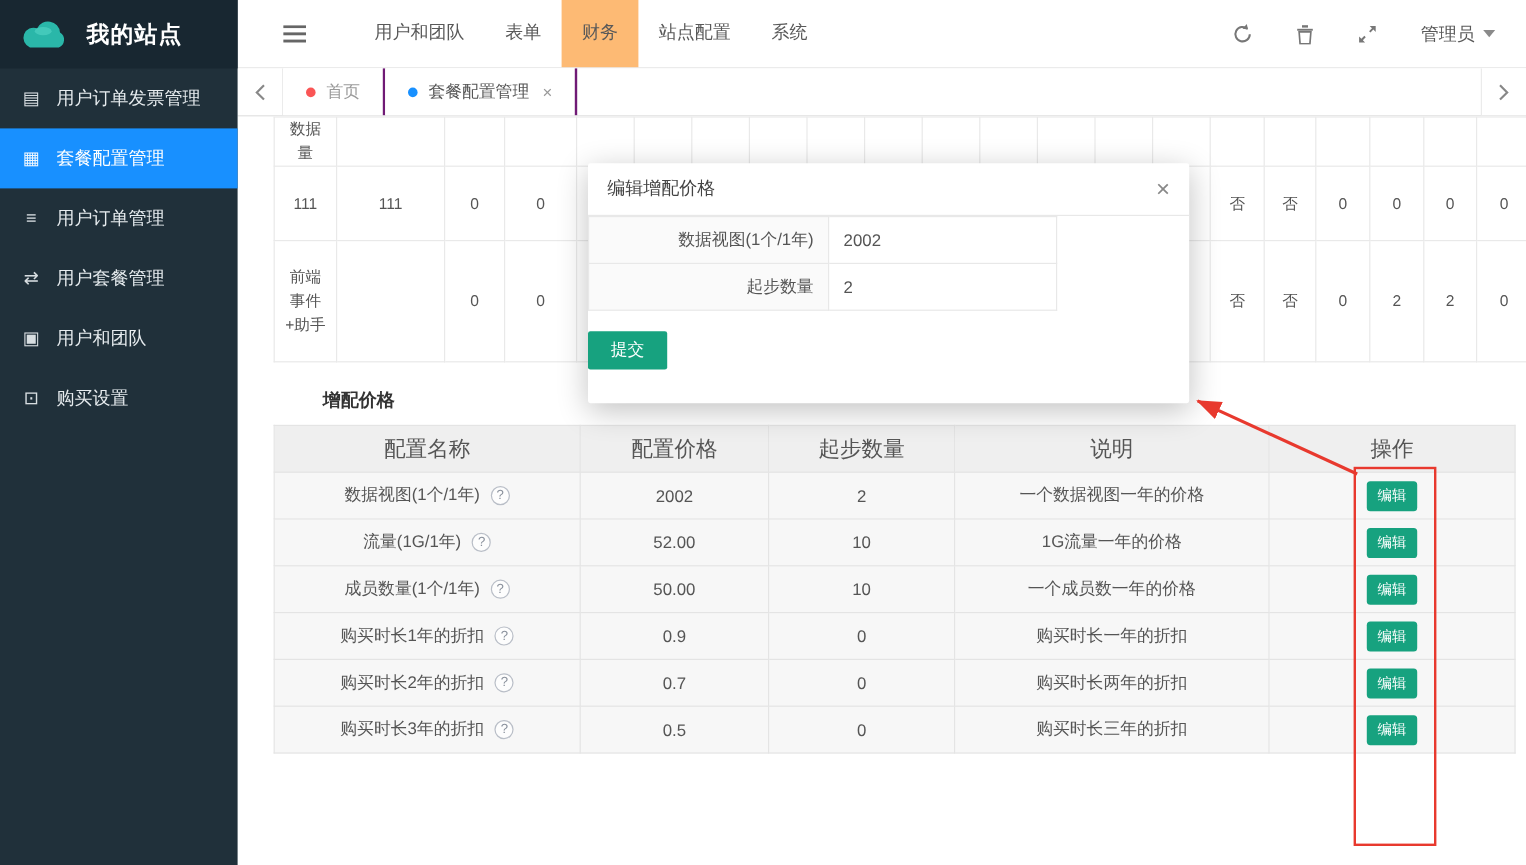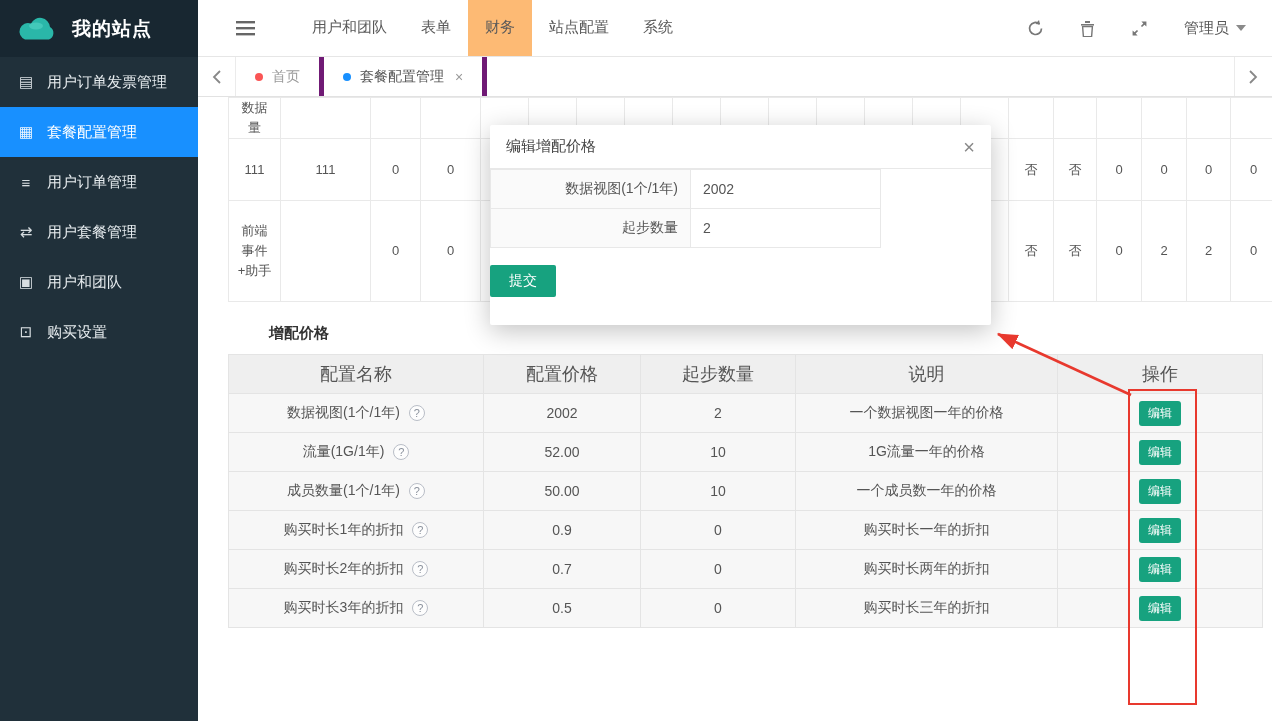--- a/index.html
+++ b/index.html
@@ -24,21 +24,21 @@
   .top-right { margin-left:auto; display:flex; align-items:center; gap:36px; margin-right:26px;justify-content:flex-end; }
   .top-icon { cursor:pointer; display:flex; align-items:center; }
   .admin { display:flex; align-items:center; gap:7px; font-size:15px; color:#595959; cursor:pointer; }
   .caret { width:0; height:0; border-left:5px solid transparent; border-right:5px solid transparent; border-top:6px solid #8a8a8a; }
 
   
   .tabbar { height:40px; background:#fff; border-bottom:1px solid #e2e2e2; display:flex; position:relative; z-index:4; }
   .tab-scroll { width:38px; display:flex; align-items:center; justify-content:center; color:#888; cursor:pointer; }
   .tab-scroll.left { border-right:1px solid #ebebeb; }
   .tab-scroll.right { position:absolute; right:0; top:0; height:39px; border-left:1px solid #ebebeb; background:#fff; }
-  .tab { display:flex; align-items:center; gap:9px; padding:0 19px; border-right:5px solid #701a75; font-size:14px; color:#9a9a9a; cursor:pointer; background:#fff; }
+  .tab { display:flex; align-items:center; gap:9px; padding:0 19px; border-right:2px solid #701a75; font-size:14px; color:#9a9a9a; cursor:pointer; background:#fff; }
   .tab.active { color:#555; }
   .dot { width:8px; height:8px; border-radius:50%; }
   .tab-close { font-size:14px; color:#999; margin-left:2px; cursor:pointer; }
 
   
   .content { position:absolute; top:97px; left:0; right:0; bottom:0; background:#fff; padding-left:30px; overflow:hidden; }
 
   
   .upper-table { border-collapse:collapse; table-layout:fixed; }
   .upper-table td { border:1px solid #e9e9e9; background:#fff; font-size:13px; color:#555; text-align:center; vertical-align:middle; padding:0 8px; word-break:break-all; line-height:1.55; }
@@ -47,21 +47,21 @@
 
   
   .price-table { border-collapse:collapse; table-layout:fixed; width:1034px; }
   .price-table th { border:1px solid #e4e4e4; background:#efefef; height:39px; font-size:18px; font-weight:normal; color:#555; }
   .price-table td { border:1px solid #e4e4e4; background:#f7f7f7; height:39px; font-size:14px; color:#555; text-align:center; vertical-align:middle; }
   .name-wrap { display:flex; align-items:center; justify-content:center; gap:9px; }
   .help { width:16px; height:16px; border:1px solid #b9bec7; border-radius:50%; color:#8a919c; font-size:11px; display:inline-flex; align-items:center; justify-content:center; cursor:pointer; background:#fdfdfd; }
   .edit-btn { display:inline-block; min-width:42px; padding:4px 9px; background:#17a27f; color:#fff; font-size:12px; border:none; border-radius:3px; cursor:pointer; font-family:inherit; }
 
   
-  .modal { position:absolute; left:490px; top:125px; width:501px; height:200px; background:#fff; border-radius:2px; box-shadow:0 6px 26px rgba(0,0,0,.24); z-index:20; }
+  .modal { position:absolute; left:490px; top:136px; width:501px; height:200px; background:#fff; border-radius:2px; box-shadow:0 6px 26px rgba(0,0,0,.24); z-index:20; }
   .modal-header { height:44px; display:flex; align-items:center; padding:0 16px; border-bottom:1px solid #e8e8e8; font-size:15px; color:#444; }
   .modal-close { margin-left:auto; font-size:20px; color:#888; cursor:pointer; line-height:1; }
   .modal-form { border-collapse:collapse; table-layout:fixed; width:390px; }
   .modal-form td { border:1px solid #e8e8e8; height:39px; font-size:14px; }
   .m-label { width:200px; background:#fafafa; text-align:right; padding-right:12px; color:#555; }
   .m-input { width:190px; background:#fff; }
   .m-input input { width:100%; height:100%; border:none; outline:none; padding-left:12px; font-size:14px; color:#555; font-family:inherit; background:transparent; }
   .submit-btn { margin-top:17px; width:66px; height:32px; background:#17a27f; color:#fff; font-size:14px; border:none; border-radius:2px; cursor:pointer; font-family:inherit; }
 
   

